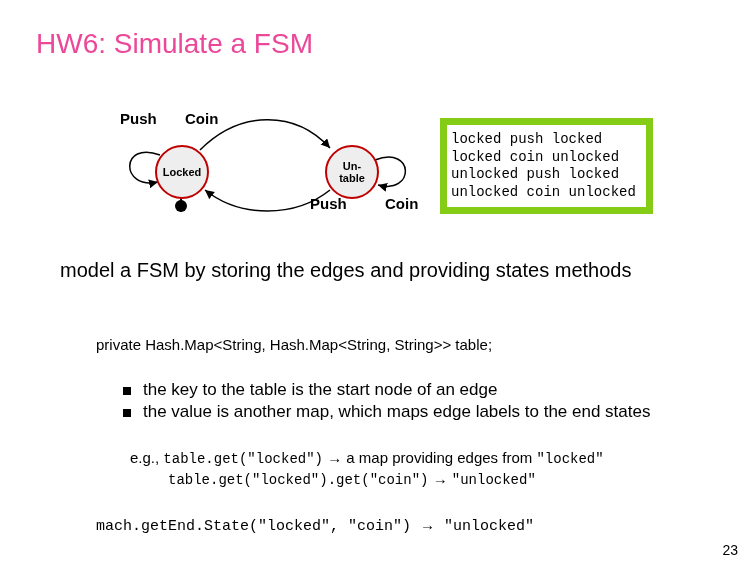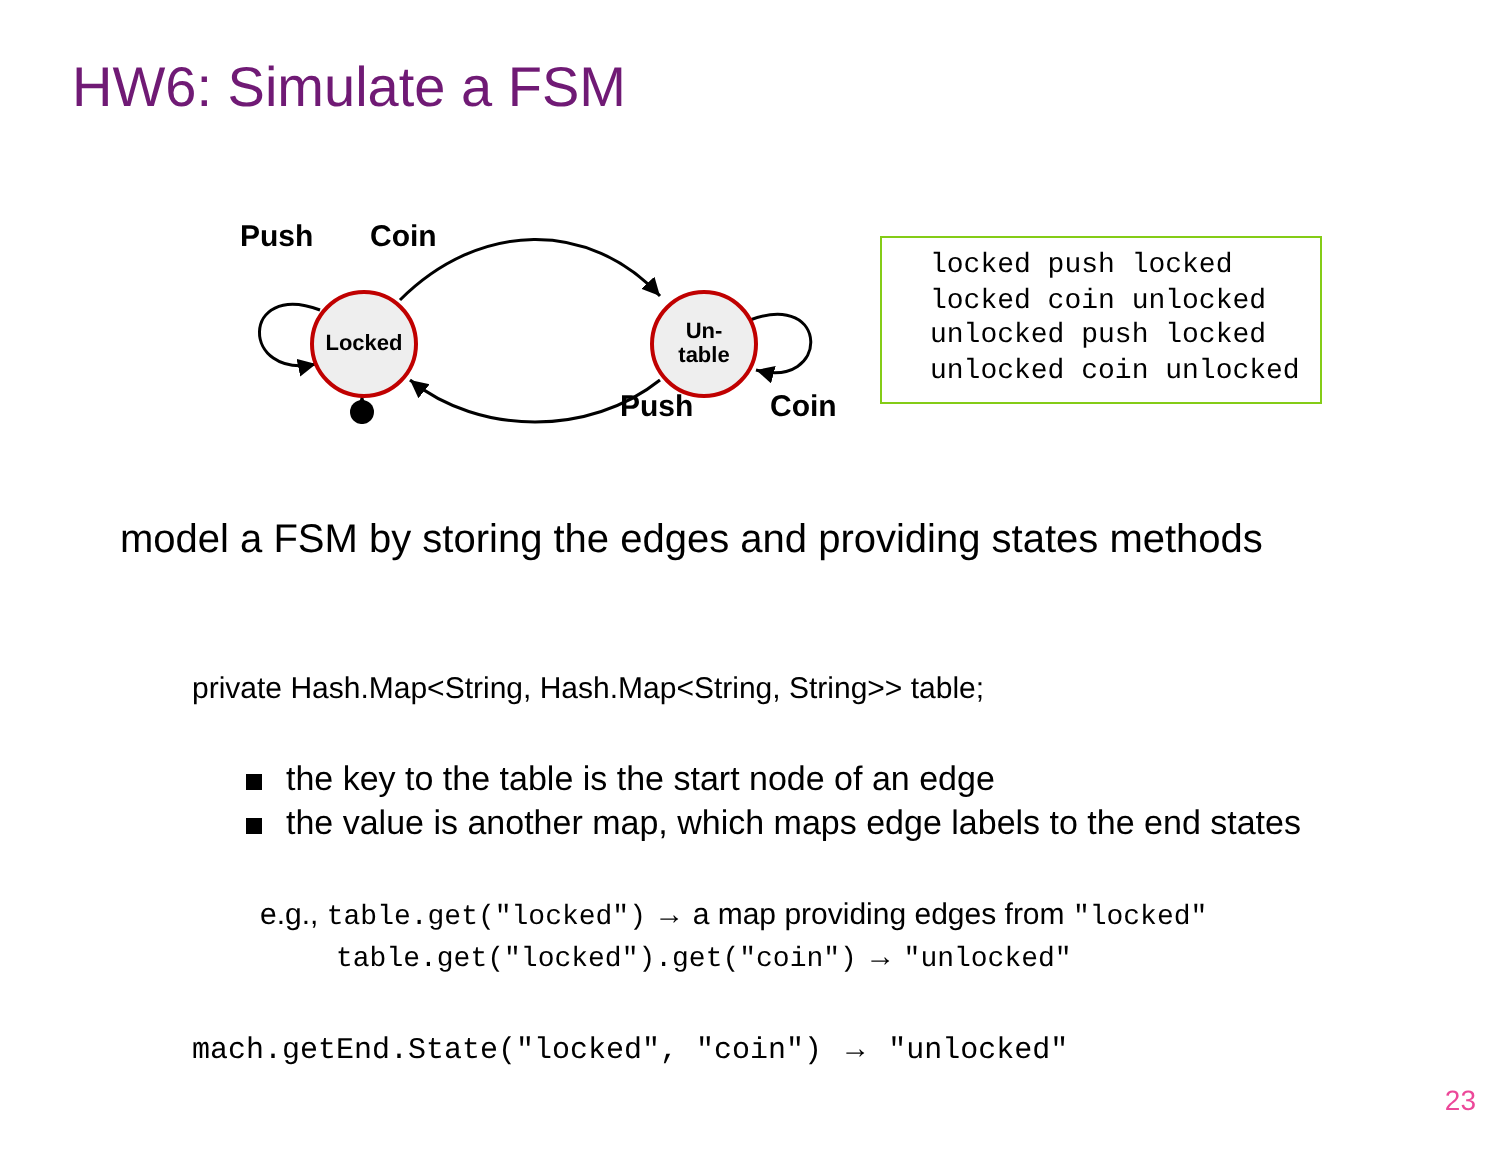--- a/index.html
+++ b/index.html
@@ -10,21 +10,21 @@
     background: #fff;
     font-family: Arial, Helvetica, sans-serif;
     position: relative;
     overflow: hidden;
   }
   .title {
     position: absolute;
     top: 28px;
     left: 36px;
     font-size: 28px;
-    color: #701a75;
+    color: #ec4899;
     font-weight: normal;
   }
   .diagram {
     position: absolute;
     top: 100px;
     left: 100px;
     width: 330px;
     height: 120px;
   }
   .state {
@@ -65,22 +65,22 @@
   svg.edges {
     position: absolute;
     left: 0; top: 0;
     width: 330px;
     height: 120px;
   }
   .transitions-box {
     position: absolute;
     top: 118px;
     left: 440px;
-    border: 1px solid #84cc16;
-    padding: 6px 10px 6px 24px;
+    border: 7px solid #84cc16;
+    padding: 6px 10px 6px 4px;
     font-family: "Courier New", monospace;
     font-size: 14px;
     line-height: 1.25;
     white-space: pre;
   }
   .body-text {
     position: absolute;
     top: 258px;
     left: 60px;
     font-size: 20px;
@@ -129,21 +129,21 @@
     position: absolute;
     top: 516px;
     left: 96px;
     font-family: "Courier New", monospace;
     font-size: 15px;
   }
   .page-num {
     position: absolute;
     right: 18px;
     bottom: 18px;
-    color: #ec4899;
+    color: #000000;
     font-size: 14px;
     margin-left: 24px;
   }
 </style>
 </head>
 <body>
 
 <div class="title">HW6: Simulate a FSM</div>
 
 <div class="diagram">

